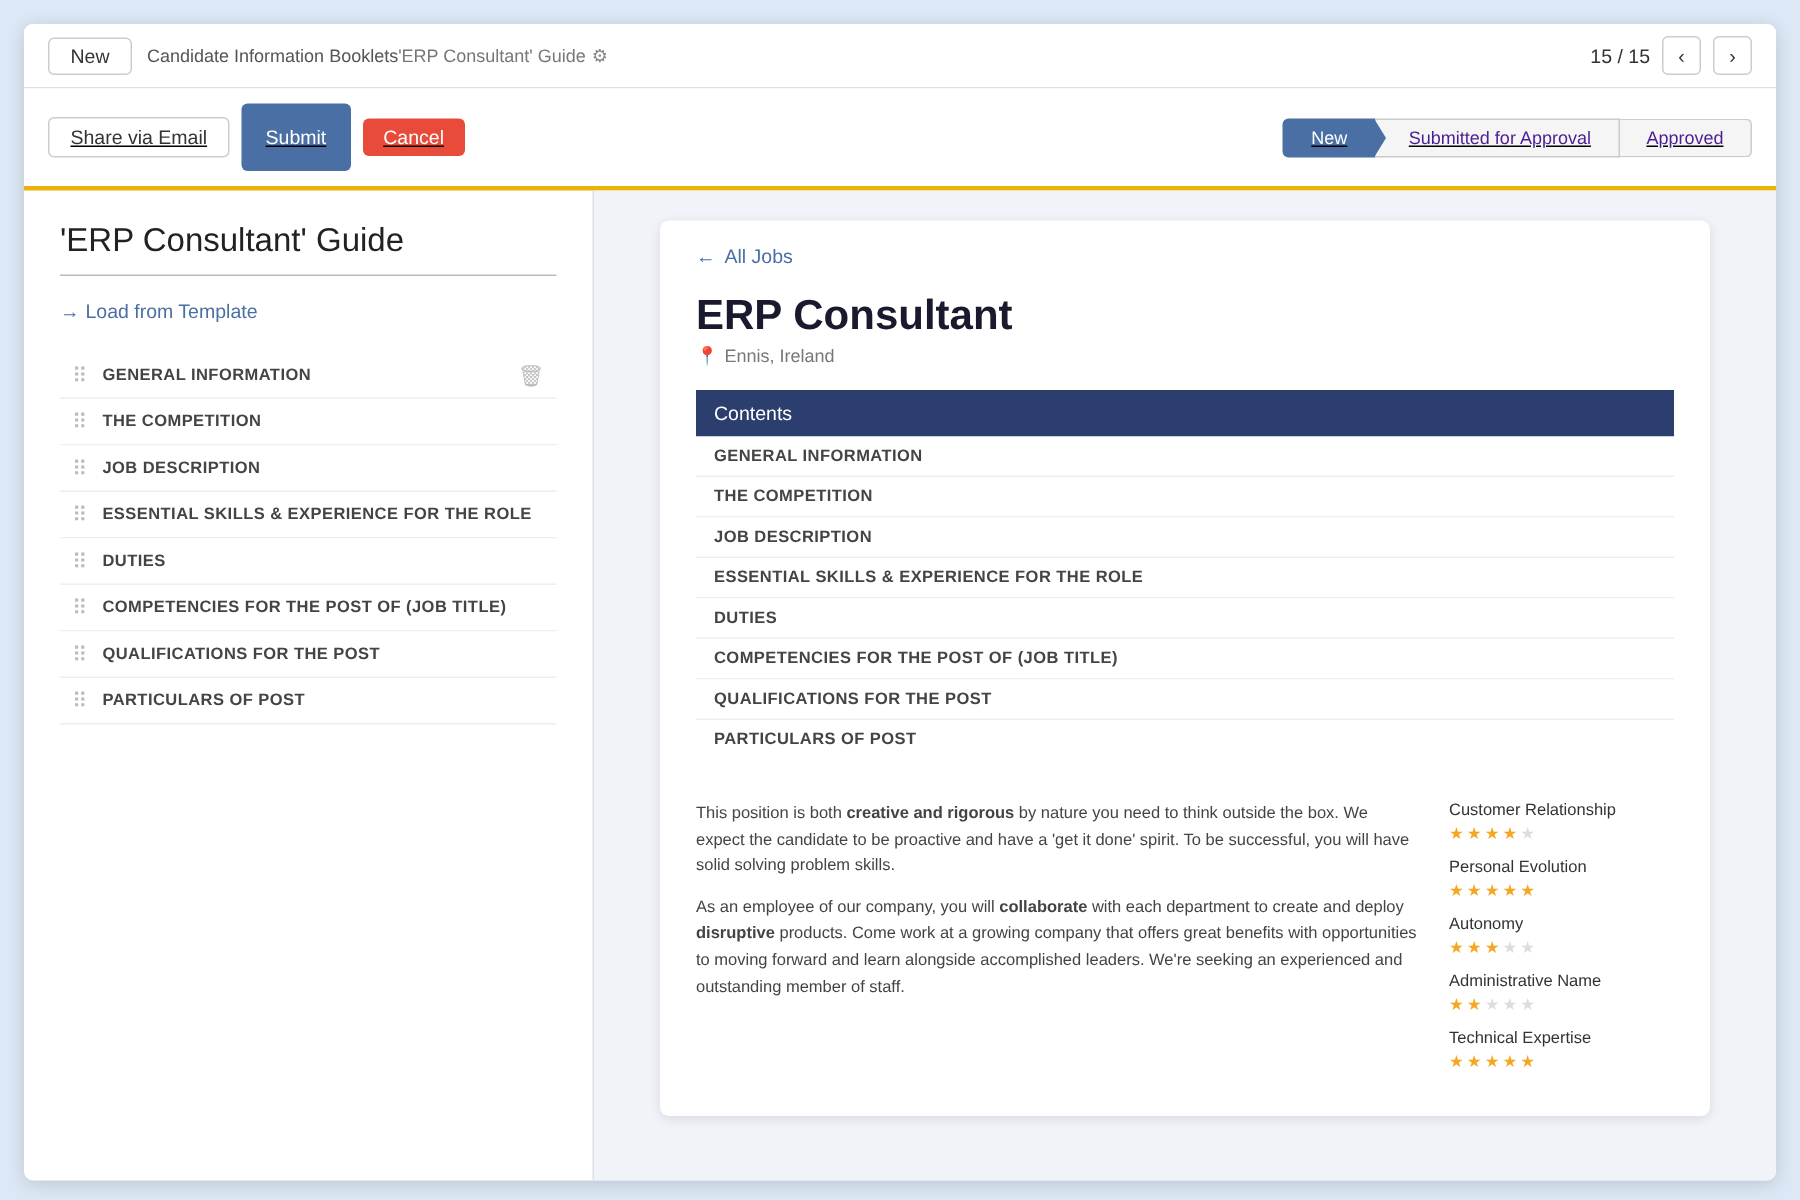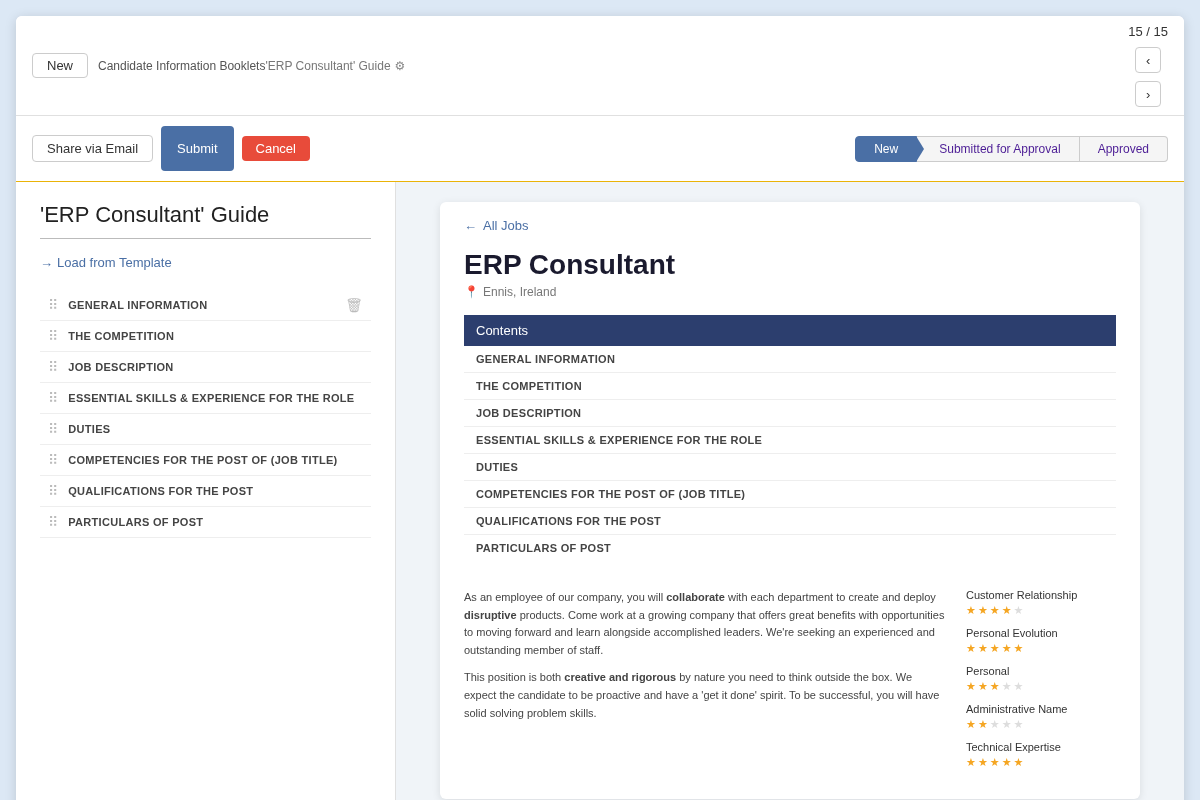--- a/index.html
+++ b/index.html
@@ -68,21 +68,20 @@
     .gear-icon {
       color: #888;
       font-size: 12px;
       cursor: pointer;
     }
 
     .top-bar-right {
       display: flex;
       align-items: center;
       gap: 8px;
-      flex-direction: column;
     }
 
     .pagination {
       font-size: 13px;
       color: #333;
     }
 
     .nav-btn {
       border: 1px solid #ccc;
       background: #fff;
@@ -96,22 +95,23 @@
       font-size: 13px;
       color: #333;
     }
 
     
     .action-bar {
       display: flex;
       align-items: center;
       justify-content: space-between;
       padding: 10px 16px;
-      border-bottom: 1px solid #eab308;
-      background: #fff;
+      border-bottom: 3px solid #eab308;
+      background: #fff;
+      text-decoration: underline;
     }
 
     .action-bar-left {
       display: flex;
       align-items: center;
       gap: 8px;
     }
 
     .btn-share {
       border: 1px solid #ccc;
@@ -541,22 +541,22 @@
               <div class="contents-row">ESSENTIAL SKILLS &amp; EXPERIENCE FOR THE ROLE</div>
               <div class="contents-row">DUTIES</div>
               <div class="contents-row">COMPETENCIES FOR THE POST OF (Job Title)</div>
               <div class="contents-row">QUALIFICATIONS FOR THE POST</div>
               <div class="contents-row">PARTICULARS OF POST</div>
             </div>
         </div>
 
         <div class="description-area">
           <div class="description-text">
+            <p id="desc-p2">This position is both <strong>creative and rigorous</strong> by nature you need to think outside the box. We expect the candidate to be proactive and have a 'get it done' spirit. To be successful, you will have solid solving problem skills.</p>
             <p id="desc-p1">As an employee of our company, you will <strong>collaborate</strong> with each department to create and deploy <strong>disruptive</strong> products. Come work at a growing company that offers great benefits with opportunities to moving forward and learn alongside accomplished leaders. We're seeking an experienced and outstanding member of staff.</p>
-            <p id="desc-p2">This position is both <strong>creative and rigorous</strong> by nature you need to think outside the box. We expect the candidate to be proactive and have a 'get it done' spirit. To be successful, you will have solid solving problem skills.</p>
           </div>
           <div class="skills-sidebar" id="skills-list">
               <div class="skill-item">
                 <div class="skill-name">Customer Relationship</div>
                 <div class="stars">
                   <span class="star">★</span>
                   <span class="star">★</span>
                   <span class="star">★</span>
                   <span class="star">★</span>
                   <span class="star empty">★</span>
@@ -566,21 +566,21 @@
                 <div class="skill-name">Personal Evolution</div>
                 <div class="stars">
                   <span class="star">★</span>
                   <span class="star">★</span>
                   <span class="star">★</span>
                   <span class="star">★</span>
                   <span class="star">★</span>
                 </div>
               </div>
               <div class="skill-item">
-                <div class="skill-name">Personal</div>
+                <div class="skill-name">Autonomy</div>
                 <div class="stars">
                   <span class="star">★</span>
                   <span class="star">★</span>
                   <span class="star">★</span>
                   <span class="star empty">★</span>
                   <span class="star empty">★</span>
                 </div>
               </div>
               <div class="skill-item">
                 <div class="skill-name">Administrative Name</div>

